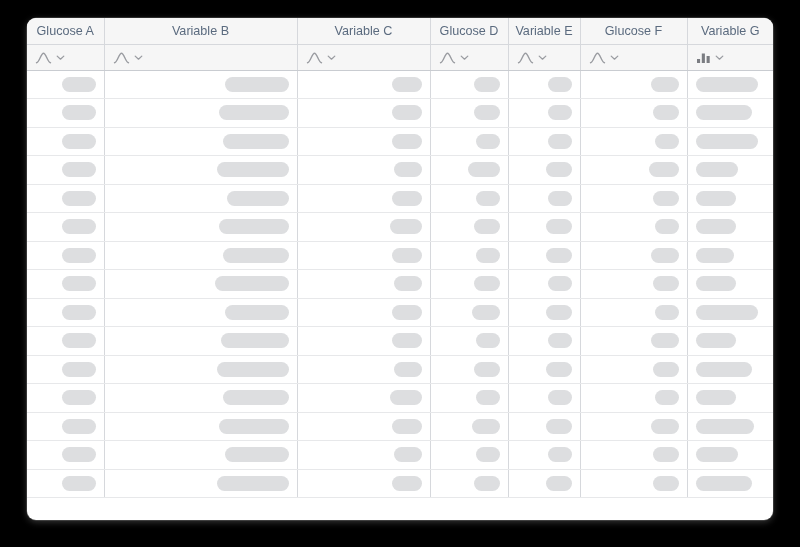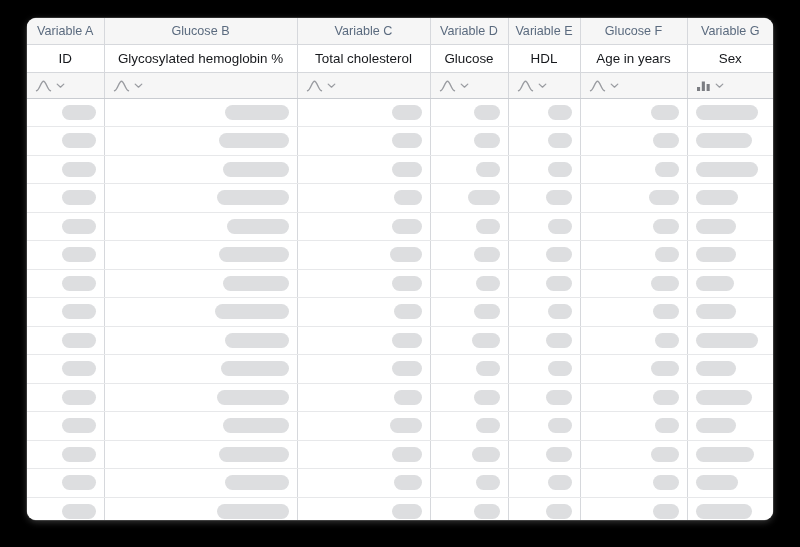--- a/index.html
+++ b/index.html
@@ -150,38 +150,29 @@
           <col class="c2">
           <col class="c3">
         <col class="c4">
           <col class="c5">
           <col class="c6">
       </colgroup>
 
       <thead>
 
         <tr class="hdr-var">
-          <th>Variable A</th>
-          <th>Glucose B</th>
+          <th>Glucose A</th>
+          <th>Variable B</th>
           <th>Variable C</th>
-          <th>Variable D</th>
+          <th>Glucose D</th>
           <th>Variable E</th>
           <th>Glucose F</th>
           <th>Variable G</th>
         </tr>
 
-        <tr class="hdr-name">
-          <th>ID</th>
-          <th>Glycosylated hemoglobin %</th>
-          <th>Total cholesterol</th>
-          <th>Glucose</th>
-          <th>HDL</th>
-          <th>Age in years</th>
-          <th>Sex</th>
-        </tr>
 
         <tr class="hdr-type">
 
         <th>
               <div class="typecell">
                 <svg width="17" height="15" viewBox="0 0 17 15" fill="none">
                   <path d="M1.5 12.8 C4.3 12.6 6.0 3.2 8.5 3.2 C11.0 3.2 12.7 12.6 15.5 12.8" stroke="#9a9ca1" stroke-width="1.4" stroke-linecap="round" stroke-linejoin="round" fill="none"></path>
                 </svg>
                 <svg width="11" height="11" viewBox="0 0 11 11" fill="none">
                   <path d="M2.2 4.1 L5.5 7.2 L8.8 4.1" stroke="#9a9ca1" stroke-width="1.25" stroke-linecap="round" stroke-linejoin="round"></path>

